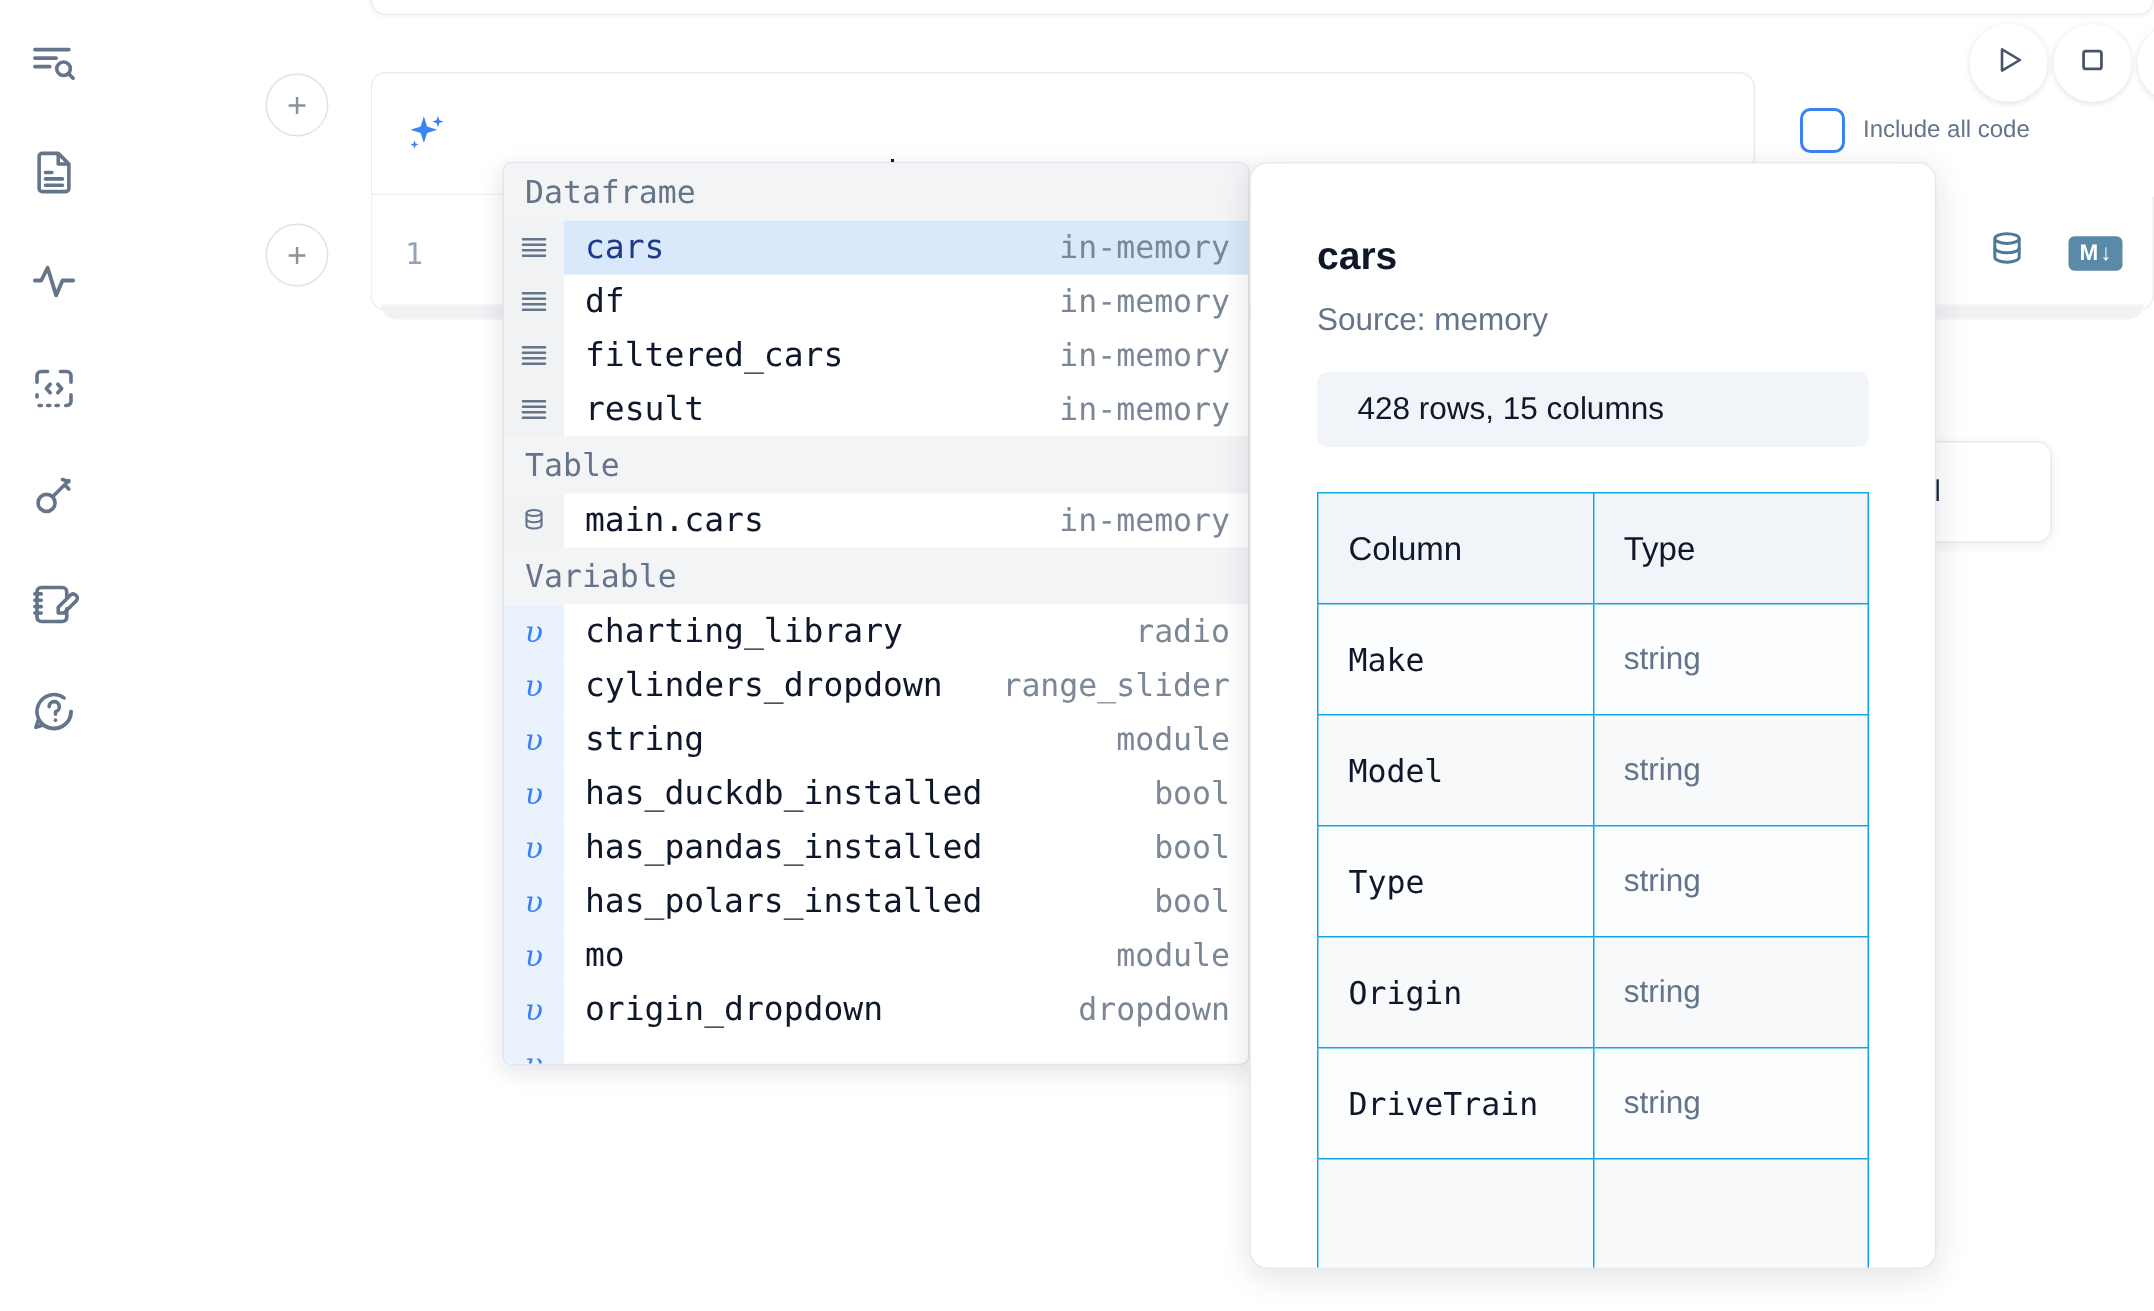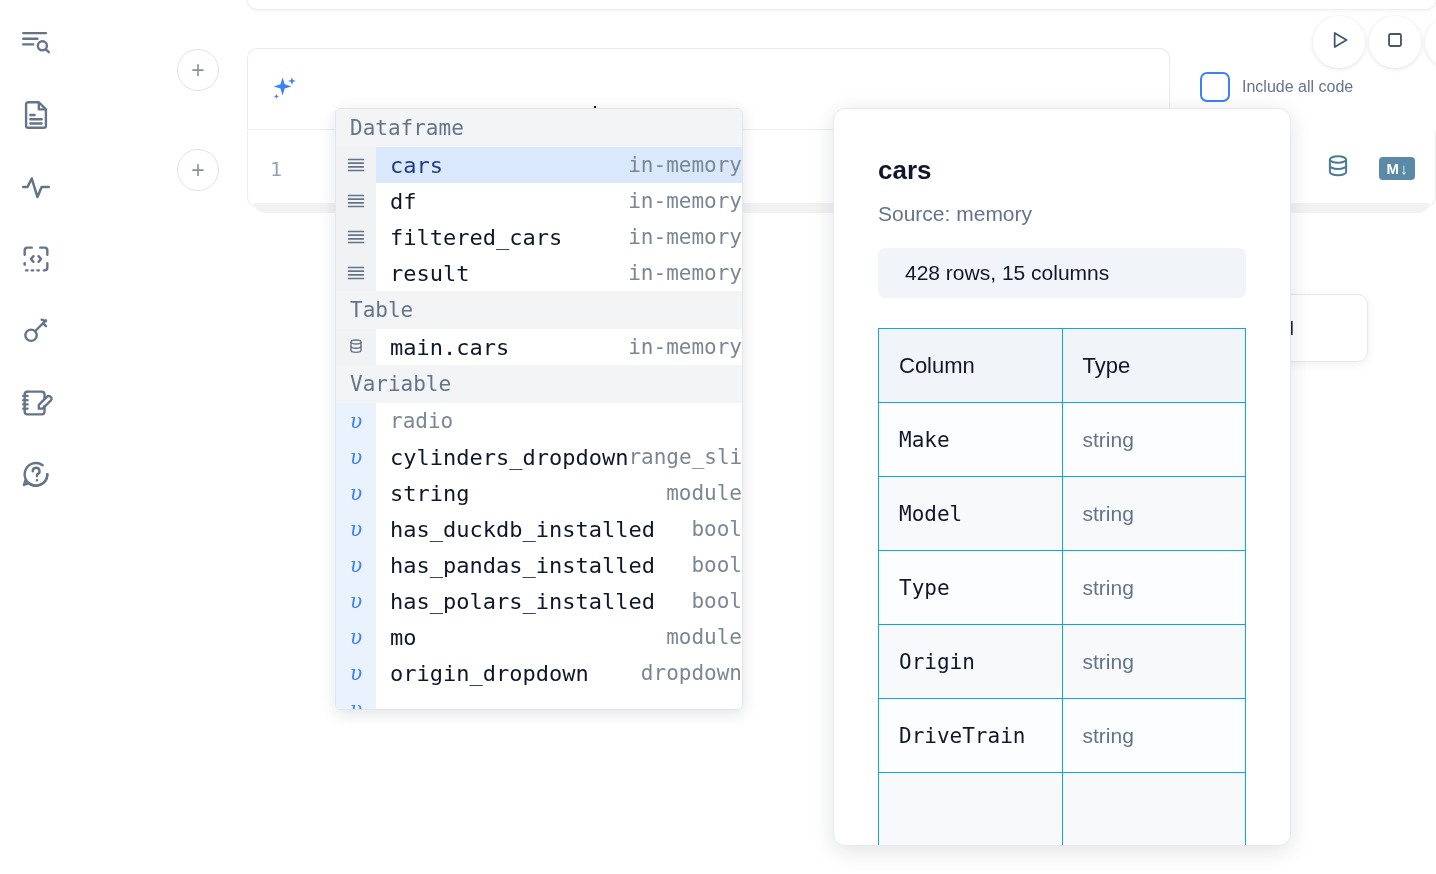--- a/index.html
+++ b/index.html
@@ -182,21 +182,21 @@
     font-size: 21px; font-weight: 700;
     color: #1e293b;
     z-index: 2;
     cursor: pointer;
   }
 
   
   .ac {
     position: absolute;
     left: 335px; top: 108px;
-    width: 408px; height: 602px;
+    width: 498px; height: 602px;
     background: #ffffff;
     border: 1px solid #e2e5ea;
     border-radius: 6px;
     box-shadow: 0 4px 16px rgba(15,23,42,.12);
     overflow: hidden;
     z-index: 20;
   }
   .ac-group {
     background: #f3f4f6;
     font-family: "DejaVu Sans Mono", monospace;
@@ -240,20 +240,21 @@
     font-size: 22px;
     color: #0f172a;
     white-space: nowrap;
   }
   .ac-row.sel .ac-name { color: #1e3a8a; }
   .ac-type {
     font-family: "DejaVu Sans Mono", monospace;
     font-size: 21px;
     color: #7b8796;
     white-space: nowrap;
+    padding-right: 12px;
     flex: 0 0 auto;
   }
 
   
   .docs {
     position: absolute;
     left: 833px; top: 108px;
     width: 458px; height: 738px;
     background: #ffffff;
     border: 1px solid #e7e9ed;
@@ -489,20 +490,21 @@
       </span>
       <span class="ac-name-wrap">
         <span class="ac-name">main.cars</span>
         <span class="ac-type">in-memory</span>
       </span>
     </div>
     <div class="ac-group">Variable</div>
     <div class="ac-row">
       <span class="ac-gutter var">υ</span>
       <span class="ac-name-wrap">
+        <span class="ac-name">charting_library</span>
         <span class="ac-type">radio</span>
       </span>
     </div>
     <div class="ac-row">
       <span class="ac-gutter var">υ</span>
       <span class="ac-name-wrap">
         <span class="ac-name">cylinders_dropdown</span>
         <span class="ac-type">range_slider</span>
       </span>
     </div>

